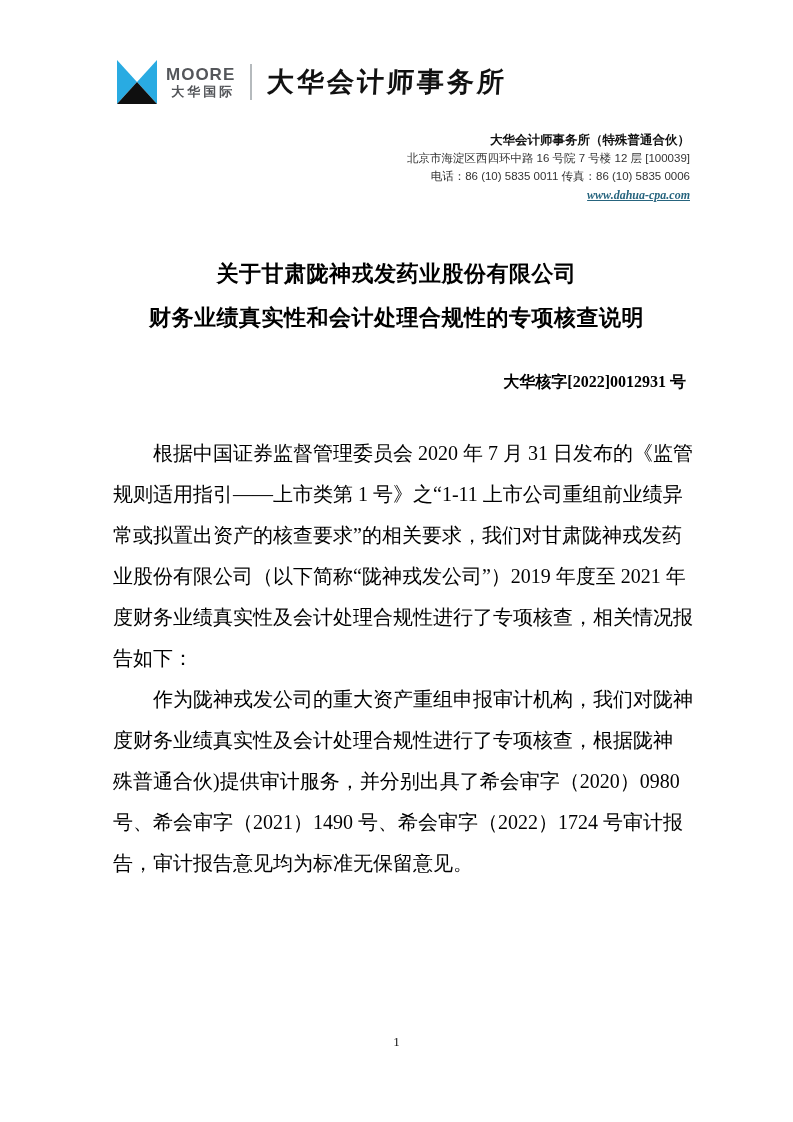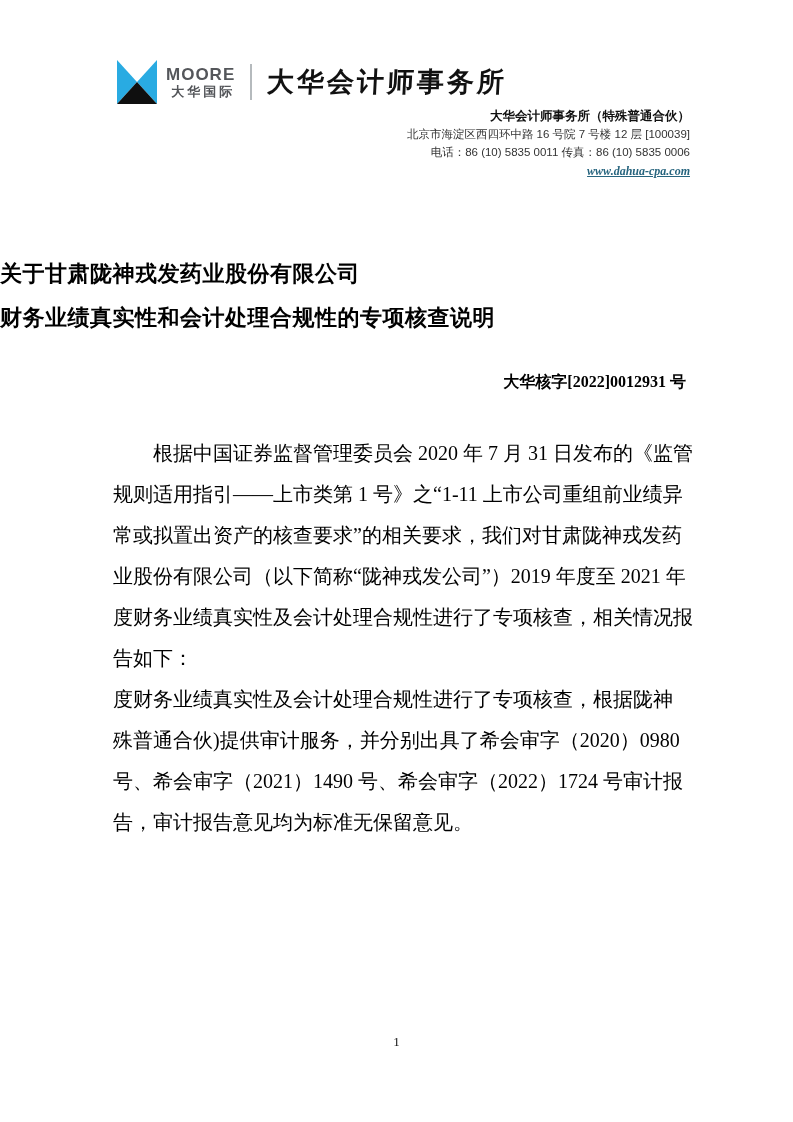--- a/index.html
+++ b/index.html
@@ -63,20 +63,21 @@
     top: 107px;
     right: 103px;
     text-align: right;
     font-family: "Liberation Sans", "DejaVu Sans", sans-serif;
   }
   .contact .firm {
     font-weight: 700;
     font-size: 12.5px;
     line-height: 18px;
     color: #111;
+    margin-top: 24px;
   }
   .contact .addr, .contact .phone {
     font-size: 11.5px;
     line-height: 18px;
     color: #333;
   }
   .contact .web-row { line-height: 18px; }
   .contact .web {
     font-family: "Liberation Serif", "DejaVu Serif", serif;
     font-style: italic;
@@ -85,20 +86,21 @@
     text-decoration: underline;
     cursor: pointer;
   }
 
   
   .title-block {
     position: absolute;
     top: 252px;
     left: 0;
     width: 100%;
+    text-align: center;
     font-family: "Liberation Sans", "DejaVu Sans", sans-serif;
     font-weight: 700;
     font-size: 22px;
     line-height: 44px;
     color: #000;
     letter-spacing: 0.5px;
   }
 
   
   .doc-number {
@@ -179,20 +181,21 @@
 
   <div class="body-block">
     <div class="line indent">根据中国证券监督管理委员会 2020 年 7 月 31 日发布的《监管</div>
     <div class="line">规则适用指引——上市类第 1 号》之“1-11 上市公司重组前业绩异</div>
     <div class="line">常或拟置出资产的核查要求”的相关要求，我们对甘肃陇神戎发药</div>
     <div class="line">业股份有限公司（以下简称“陇神戎发公司”）2019 年度至 2021 年</div>
     <div class="line">度财务业绩真实性及会计处理合规性进行了专项核查，相关情况报</div>
     <div class="line">告如下：</div>
 
 
+    <div class="line indent">作为陇神戎发公司的重大资产重组申报审计机构，我们对陇神</div>
     <div class="line">度财务业绩真实性及会计处理合规性进行了专项核查，根据陇神</div>
     <div class="line">殊普通合伙)提供审计服务，并分别出具了希会审字（2020）0980</div>
     <div class="line">号、希会审字（2021）1490 号、希会审字（2022）1724 号审计报</div>
     <div class="line">告，审计报告意见均为标准无保留意见。</div>
   </div>
 
   <div class="footer-page">1</div>
 
 </div>
 

